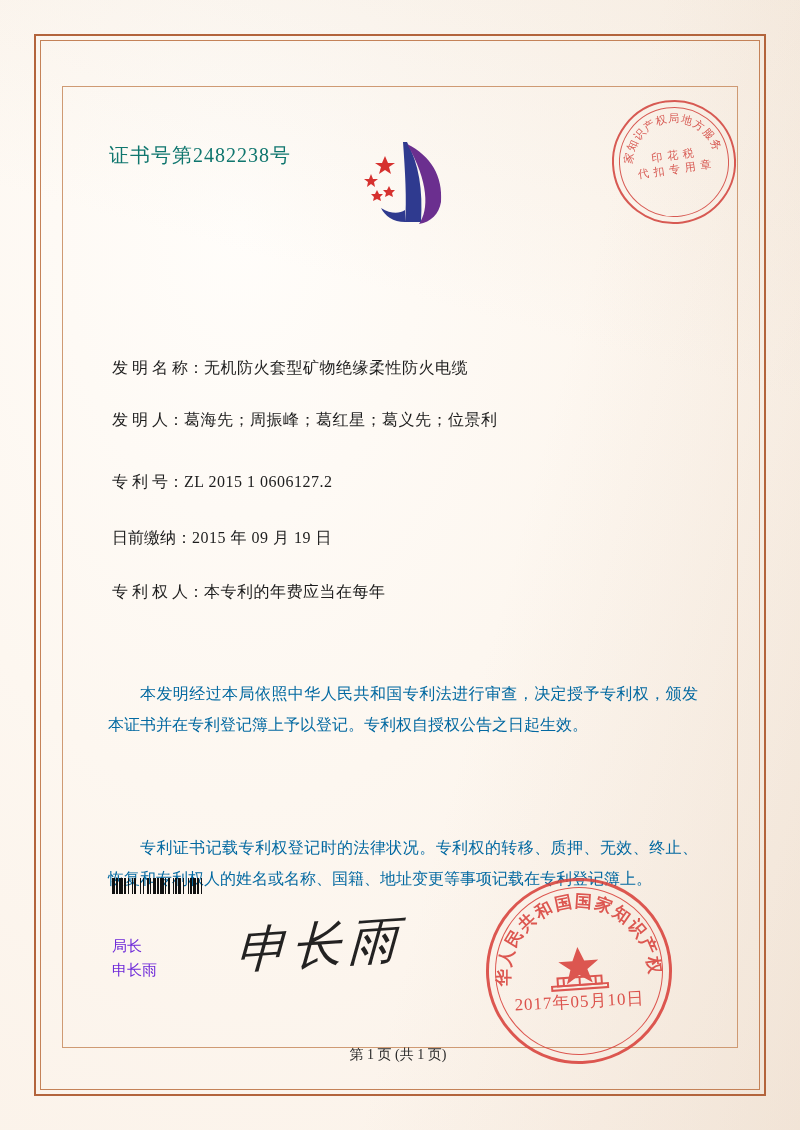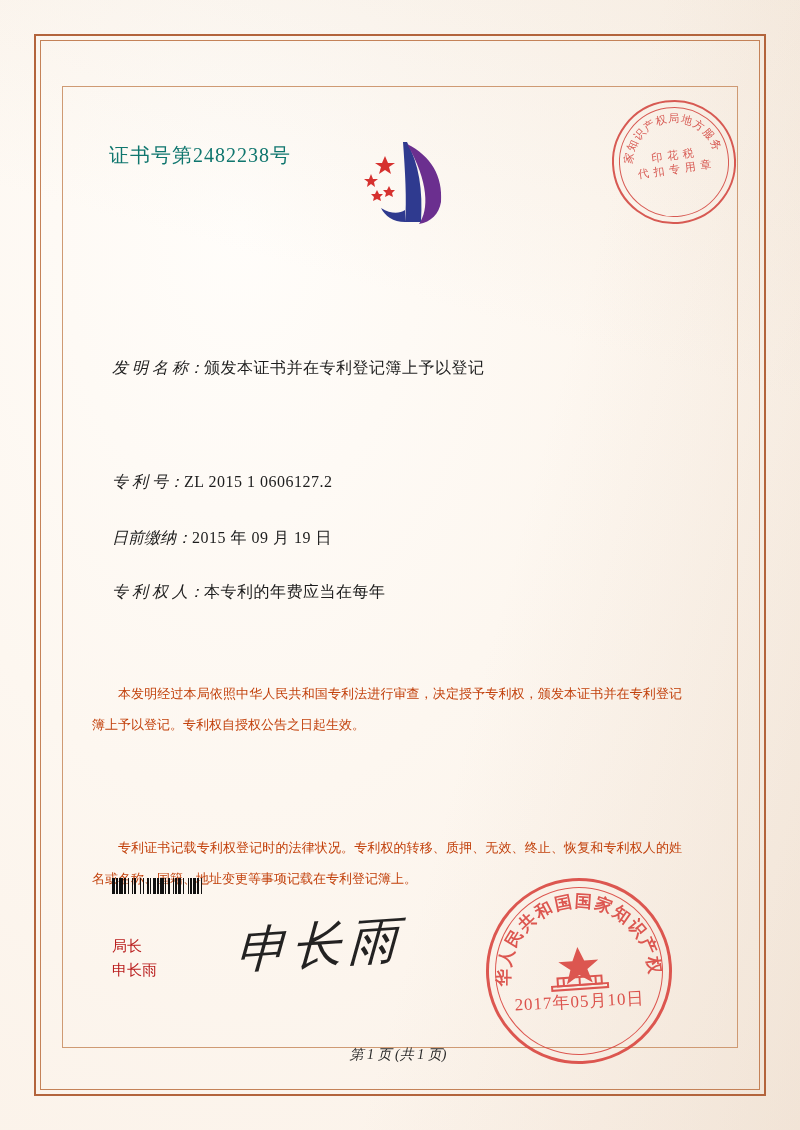--- a/index.html
+++ b/index.html
@@ -134,40 +134,39 @@
   
   .field {
     position: absolute;
     left: 112px;
     font-size: 16px;
     color: #1d1d1d;
     white-space: nowrap;
   }
   .field .label {
     letter-spacing: 0px;
-    font-style: italic;
   }
   .field .value {
     letter-spacing: 0.5px;
   }
   .f1 { top: 358px; }
   .f2 { top: 410px; }
   .f3 { top: 472px; }
   .f4 { top: 528px; }
   .f5 { top: 582px; }
   .f6 { top: 636px; }
 
   
   .body-text {
     position: absolute;
-    left: 92px;
+    left: 108px;
     width: 590px;
-    font-size: 13px;
+    font-size: 16px;
     line-height: 31px;
-    color: #c2410c;
+    color: #0369a1;
     text-align: justify;
   }
   .p1 { top: 678px; }
   .p2 { top: 740px; }
   .p3 { top: 832px; }
   .body-text p {
     margin: 0;
     text-indent: 2em;
   }
 
@@ -186,21 +185,21 @@
     vertical-align: top;
   }
 
   
   .sign-label {
     position: absolute;
     left: 112px;
     top: 934px;
     font-size: 15px;
     line-height: 24px;
-    color: #b91c1c;
+    color: #6d28d9;
   }
   .signature {
     position: absolute;
     left: 236px;
     top: 912px;
     font-size: 50px;
     color: #111;
     font-family: "DejaVu Serif", "Liberation Serif", serif;
     font-style: italic;
     transform: rotate(-4deg) skewX(-6deg);
@@ -241,21 +240,20 @@
   }
 
   
   .footer {
     position: absolute;
     left: 0; right: 4px;
     top: 1046px;
     text-align: center;
     font-size: 14px;
     color: #2a2a2a;
-    font-style: italic;
   }
 </style>
 </head>
 <body>
 
 <div id="page">
   <div id="paper-bg"></div>
 
   <div class="border-outer"></div>
   <div class="border-outer-inner"></div>
@@ -288,21 +286,24 @@
       </text>
     </svg>
     <div class="center-text">
       <div>印 花 税</div>
       <div>代 扣 专 用 章</div>
     </div>
   </div>
 
 
   <div class="field f1">
-    <span class="label">发 明 名 称：</span><span class="value">颁发本证书并在专利登记簿上予以登记</span>
+    <span class="label">发 明 名 称：</span><span class="value">无机防火套型矿物绝缘柔性防火电缆</span>
+  </div>
+  <div class="field f2">
+    <span class="label">发 明 人：</span><span class="value">葛海先；周振峰；葛红星；葛义先；位景利</span>
   </div>
   <div class="field f3">
     <span class="label">专 利 号：</span><span class="value">ZL 2015 1 0606127.2</span>
   </div>
   <div class="field f4">
     <span class="label">日前缴纳：</span><span class="value">2015 年 09 月 19 日</span>
   </div>
   <div class="field f5">
     <span class="label">专 利 权 人：</span><span class="value">本专利的年费应当在每年</span>
   </div>

